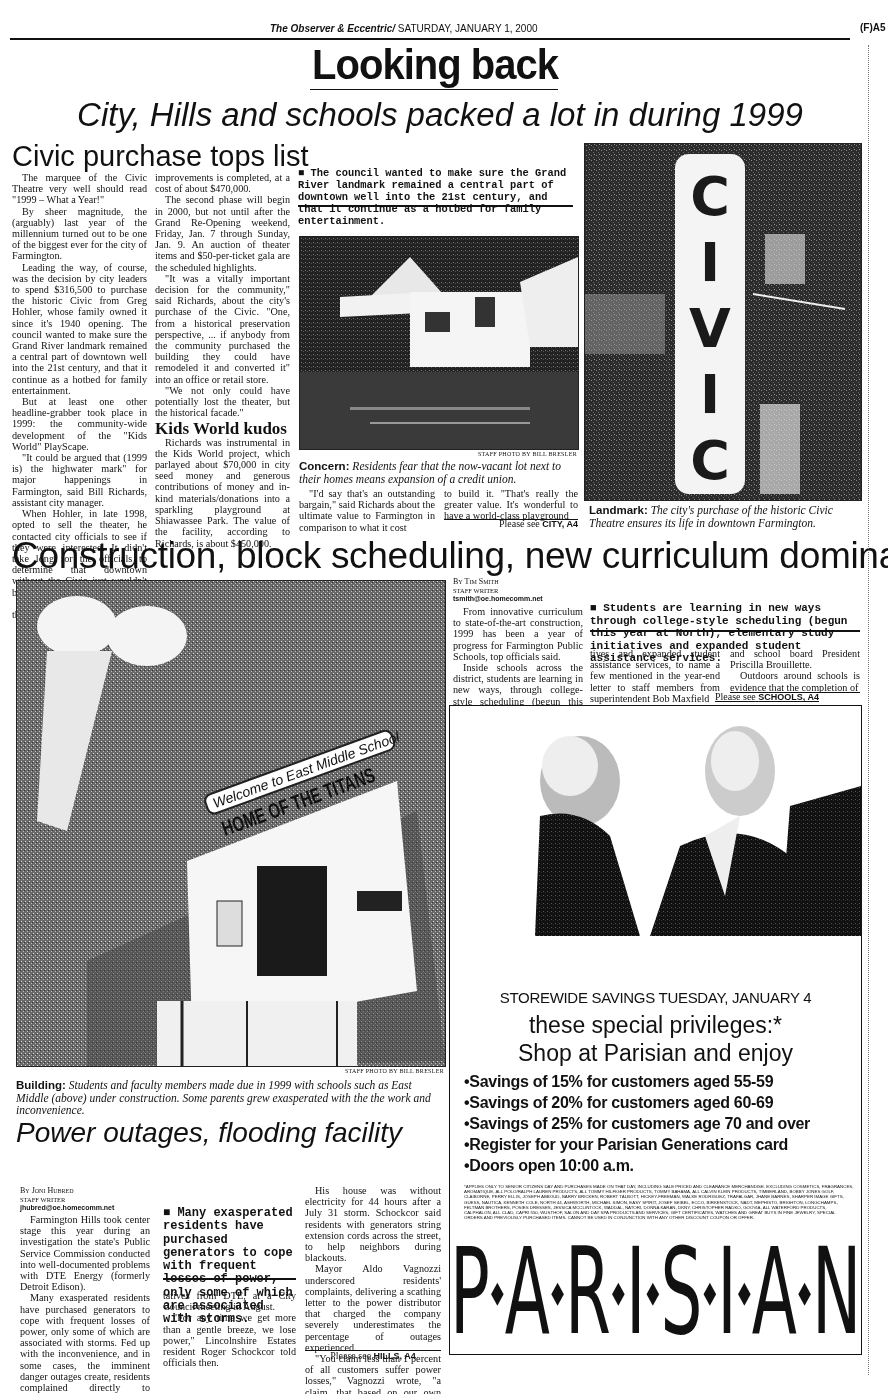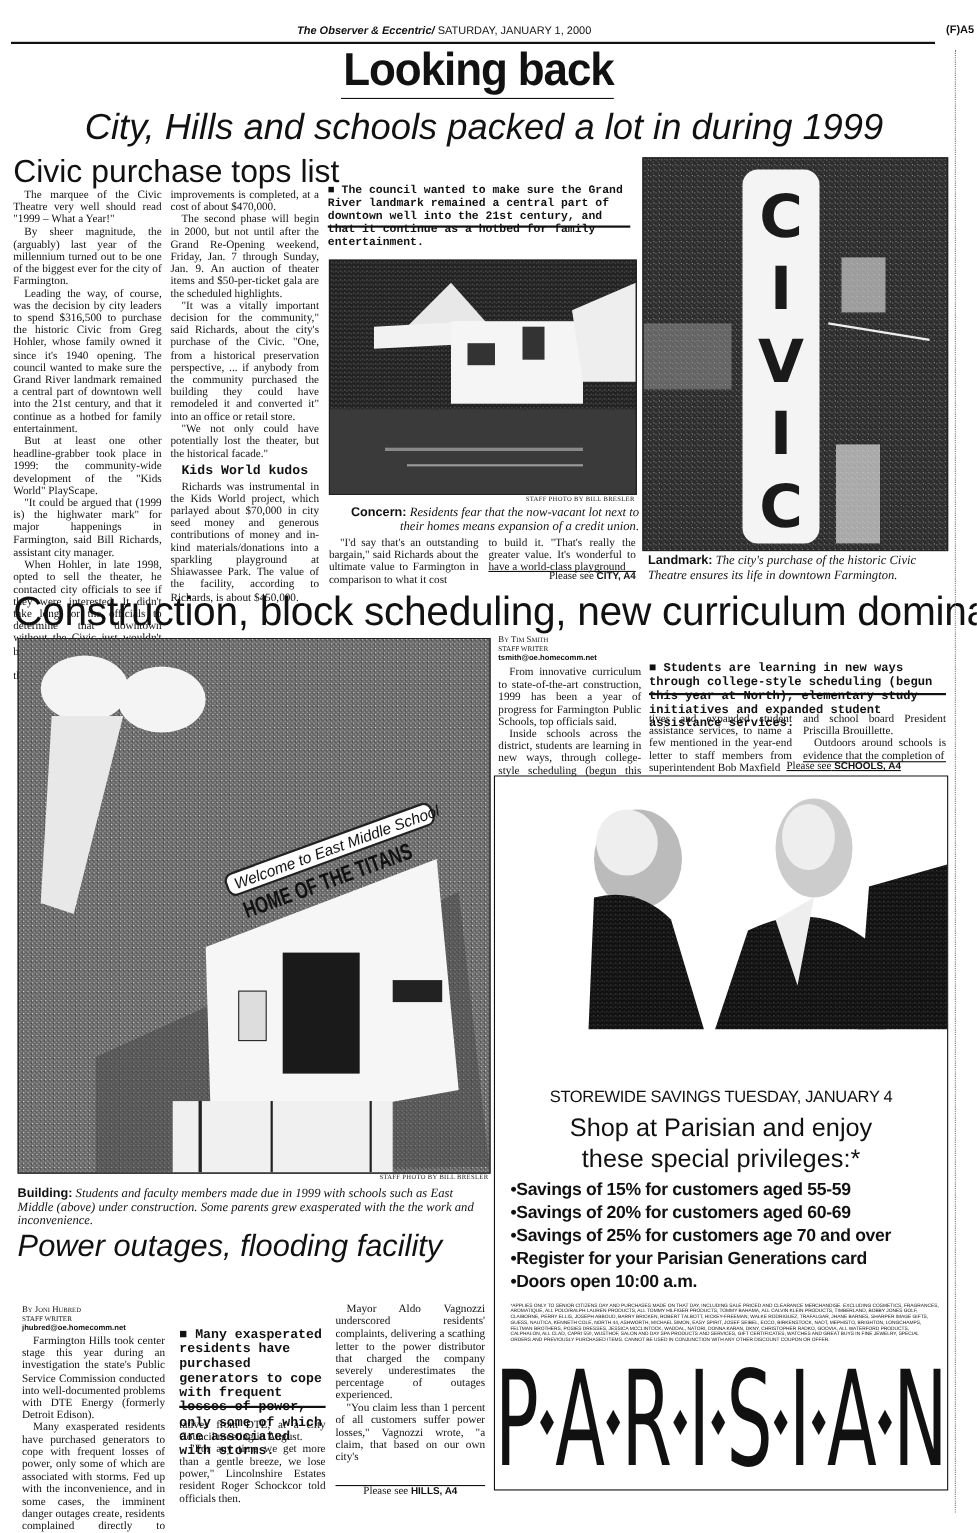--- a/index.html
+++ b/index.html
@@ -45,21 +45,21 @@
   <p>"It could be argued that (1999 is) the highwater mark" for major happenings in Farmington, said Bill Richards, assistant city manager.</p>
   <p>When Hohler, in late 1998, opted to sell the theater, he contacted city officials to see if they were interested. It didn't take long for the officials to determine that downtown without the Civic just wouldn't be the same.</p>
   <p>After the council purchased the movie house, it hired Bill</p>
 </div>
 
 <div class="abs body-text" style="left:155px;top:172px;width:135px;">
   <p style="text-indent:0">improvements is completed, at a cost of about $470,000.</p>
   <p>The second phase will begin in 2000, but not until after the Grand Re-Opening weekend, Friday, Jan. 7 through Sunday, Jan. 9. An auction of theater items and $50-per-ticket gala are the scheduled highlights.</p>
   <p>"It was a vitally important decision for the community," said Richards, about the city's purchase of the Civic. "One, from a historical preservation perspective, ... if anybody from the community purchased the building they could have remodeled it and converted it" into an office or retail store.</p>
   <p>"We not only could have potentially lost the theater, but the historical facade."</p>
-  <div style="font-family:Liberation Mono, monospace;font-weight:bold;font-size:12px;margin:5px 0 2px;text-align:center;">Kids World kudos</div>
+  <div style="font-family:Liberation Serif, serif;font-weight:bold;font-size:17px;margin:5px 0 2px;text-align:left;">Kids World kudos</div>
   <p>Richards was instrumental in the Kids World project, which parlayed about $70,000 in city seed money and generous contributions of money and in-kind materials/donations into a sparkling playground at Shiawassee Park. The value of the facility, according to Richards, is about $450,000.</p>
 </div>
 
 <div class="pullquote" style="left:298px;top:143px;width:280px;font-size:10.4px;line-height:12px;">
   <span>■ </span><span>The council wanted to make sure the Grand River landmark remained a central part of downtown well into the 21st century, and that it continue as a hotbed for family entertainment.</span>
 </div>
 <div class="rule" style="left:298px;top:205px;width:275px;height:2px;"></div>
 
 <div class="photo" style="left:299px;top:236px;width:278px;height:212px;background:#1d1d1d;">
   <svg width="278" height="212">
@@ -76,21 +76,21 @@
     <rect x="110" y="55" width="120" height="75" fill="#f5f5f5"></rect>
     <rect x="125" y="75" width="25" height="20" fill="#333"></rect>
     <rect x="175" y="60" width="20" height="30" fill="#333"></rect>
     <polygon points="220,45 278,20 278,110 230,110" fill="#eee"></polygon>
     <rect x="0" y="135" width="278" height="77" fill="#3a3a3a"></rect>
     <rect x="50" y="170" width="180" height="3" fill="#888"></rect>
     <rect x="70" y="185" width="160" height="2" fill="#999"></rect>
   </svg>
 </div>
 <div class="credit" style="left:455px;top:451px;width:122px;text-align:right;">Staff Photo by Bill Bresler</div>
-<div class="caption" style="left:299px;top:460px;width:282px;text-align:right;">
+<div class="caption" style="left:299px;top:460px;width:282px;">
   <b>Concern:</b>
   <span>Residents fear that the now-vacant lot next to their homes means expansion of a credit union.</span>
 </div>
 
 <div class="abs body-text" style="left:299px;top:488px;width:136px;">
   <p>"I'd say that's an outstanding bargain," said Richards about the ultimate value to Farmington in comparison to what it cost</p>
 </div>
 <div class="abs body-text" style="left:444px;top:488px;width:134px;">
   <p style="text-indent:0">to build it. "That's really the greater value. It's wonderful to have a world-class playground</p>
 </div>
@@ -210,20 +210,21 @@
 <div class="pullquote" style="left:163px;top:1183px;width:135px;font-size:12px;line-height:13.3px;">
   <span>■ </span><span>Many exasperated residents have purchased generators to cope with frequent losses of power, only some of which are associated with storms.</span>
 </div>
 <div class="rule" style="left:163px;top:1278px;width:133px;height:2px;"></div>
 <div class="abs body-text" style="left:163px;top:1290px;width:133px;">
   <p style="text-indent:0">tatives from DTE, at a City Council meeting in August.</p>
   <p>"For any time we get more than a gentle breeze, we lose power," Lincolnshire Estates resident Roger Schockcor told officials then.</p>
 </div>
 
 <div class="abs body-text" style="left:305px;top:1185px;width:136px;">
+  <p>His house was without electricity for 44 hours after a July 31 storm. Schockcor said residents with generators string extension cords across the street, to help neighbors during blackouts.</p>
   <p>Mayor Aldo Vagnozzi underscored residents' complaints, delivering a scathing letter to the power distributor that charged the company severely underestimates the percentage of outages experienced.</p>
   <p>"You claim less than 1 percent of all customers suffer power losses," Vagnozzi wrote, "a claim, that based on our own city's</p>
 </div>
 <div class="rule" style="left:305px;top:1350px;width:136px;height:1px;"></div>
 <div class="see" style="left:305px;top:1350px;width:136px;text-align:center;">
   <span>Please see</span> <b>HILLS, A4</b>
 </div>
 
 <div class="abs" style="left:449px;top:705px;width:411px;height:648px;border:1px solid #111;overflow:hidden;">
   <div style="position:absolute;left:0;top:0;width:411px;height:230px;background:#fff;">
@@ -240,22 +241,22 @@
       <ellipse cx="120" cy="60" rx="28" ry="30" fill="#eee"></ellipse>
       <path d="M90,110 Q130,100 160,130 L190,230 L85,230 Z" fill="url(#grain4)"></path>
       <ellipse cx="290" cy="65" rx="35" ry="45" fill="#ccc"></ellipse>
       <ellipse cx="285" cy="55" rx="24" ry="30" fill="#eee"></ellipse>
       <path d="M230,140 Q290,110 340,150 L355,230 L200,230 Z" fill="url(#grain4)"></path>
       <polygon points="255,130 290,110 275,190" fill="#eee"></polygon>
     </svg>
   </div>
   <div class="sans" style="position:absolute;left:0;top:283px;width:411px;text-align:center;font-size:15px;letter-spacing:-0.3px;">STOREWIDE SAVINGS TUESDAY, JANUARY 4</div>
   <div class="sans" style="position:absolute;left:0;top:305px;width:411px;text-align:center;font-size:23px;line-height:28px;">
+    <div>these special privileges:*</div>
     <div>Shop at Parisian and enjoy</div>
-    <div>these special privileges:*</div>
   </div>
   <ul class="sans" style="position:absolute;left:14px;top:365px;margin:0;padding:0;list-style:none;font-size:16px;font-weight:bold;line-height:21px;letter-spacing:-0.3px;white-space:nowrap;">
     <li>•<span>Savings of 15% for customers aged 55-59</span></li>
     <li>•<span>Savings of 20% for customers aged 60-69</span></li>
     <li>•<span>Savings of 25% for customers age 70 and over</span></li>
     <li>•<span>Register for your Parisian Generations card</span></li>
     <li>•<span>Doors open 10:00 a.m.</span></li>
   </ul>
   <div class="sans" style="position:absolute;left:14px;top:478px;width:390px;font-size:4.4px;line-height:5.2px;">*APPLIES ONLY TO SENIOR CITIZENS DAY AND PURCHASES MADE ON THAT DAY, INCLUDING SALE PRICED AND CLEARANCE MERCHANDISE. EXCLUDING COSMETICS, FRAGRANCES, AROMATIQUE, ALL POLO/RALPH LAUREN PRODUCTS, ALL TOMMY HILFIGER PRODUCTS, TOMMY BAHAMA, ALL CALVIN KLEIN PRODUCTS, TIMBERLAND, BOBBY JONES GOLF, CLAIBORNE, PERRY ELLIS, JOSEPH ABBOUD, BARRY BRICKEN, ROBERT TALBOTT, HICKEY-FREEMAN, WALKE RODRIGUEZ, TRAFALGAR, JHANE BARNES, SHARPER IMAGE GIFTS, GUESS, NAUTICA, KENNETH COLE, NORTH 44, ASHWORTH, MICHAEL SIMON, EASY SPIRIT, JOSEF SEIBEL, ECCO, BIRKENSTOCK, NADT, MEPHISTO, BRIGHTON, LONGCHAMPS, FELTMAN BROTHERS, POSIES DRESSES, JESSICA MCCLINTOCK, WADDAL, NATORI, DONNA KARAN, DKNY, CHRISTOPHER RADKO, GOOVIA, ALL WATERFORD PRODUCTS, CALPHALON, ALL CLAD, CAPRI 550, WUSTHOF, SALON AND DAY SPA PRODUCTS AND SERVICES, GIFT CERTIFICATES, WATCHES AND GREAT BUYS IN FINE JEWELRY, SPECIAL ORDERS AND PREVIOUSLY PURCHASED ITEMS. CANNOT BE USED IN CONJUNCTION WITH ANY OTHER DISCOUNT COUPON OR OFFER.</div>
   <div style="position:absolute;left:0;top:525px;width:411px;height:122px;display:flex;justify-content:space-between;align-items:center;font-family:'DejaVu Sans',sans-serif;font-size:120px;line-height:120px;letter-spacing:0;transform:scaleX(0.55);transform-origin:left center;width:748px;">

